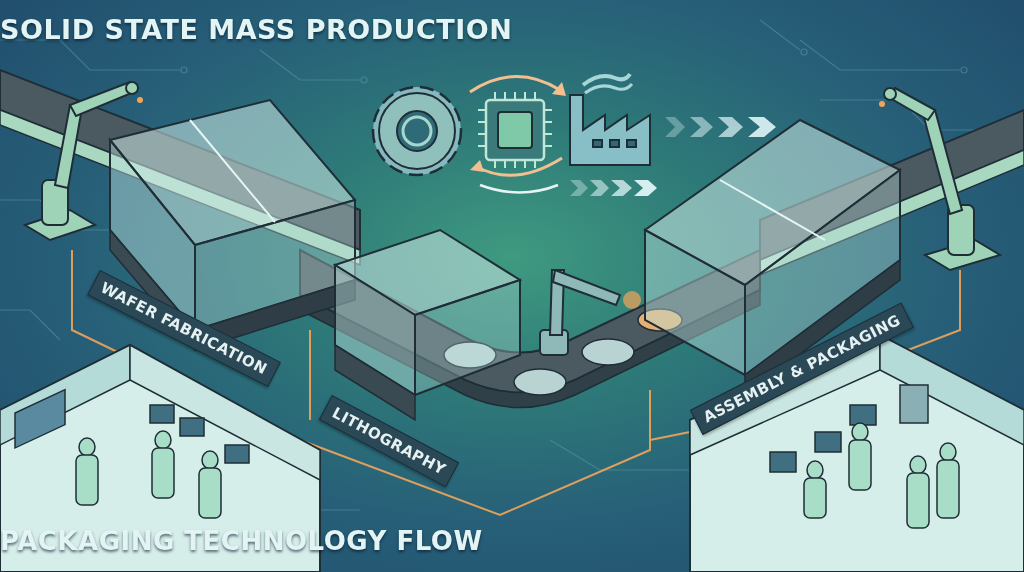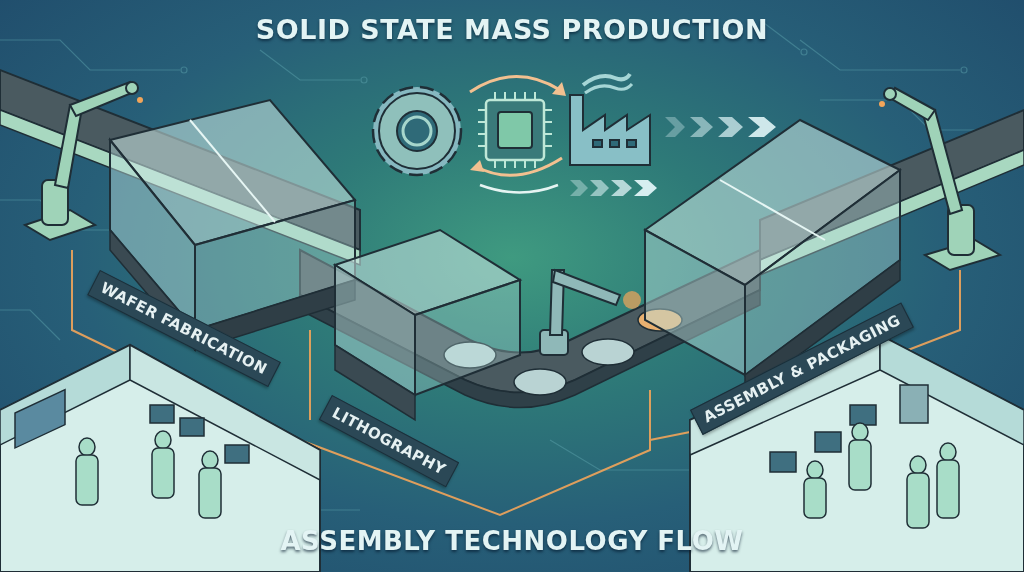--- a/index.html
+++ b/index.html
@@ -1,20 +1,20 @@
 <!DOCTYPE html>
 <html><head>
 <meta charset="utf-8">
 <style>
   html,body{margin:0;padding:0;}
   body{width:1024px;height:572px;overflow:hidden;font-family:"DejaVu Sans",sans-serif;}
   .scene{position:relative;width:1024px;height:572px;overflow:hidden;
     background:radial-gradient(ellipse at 50% 45%, #3f9a80 0%, #2e7a78 30%, #275f78 60%, #1f4a6a 100%);}
   svg.bg{position:absolute;left:0;top:0;}
-  .title{position:absolute;left:0;width:1024px;text-align:center;color:#e3f4f4;font-weight:bold;
+  .title{position:absolute;left:0;width:1024px;text-align:left;color:#e3f4f4;font-weight:bold;
     letter-spacing:0.5px;text-shadow:0 2px 3px rgba(0,20,40,.6);}
   .title.top{top:14px;font-size:27px;}
   .title.bottom{top:526px;font-size:26px;}
   .label{position:absolute;background:#2b4856;color:#e6f1f2;font-weight:bold;font-size:15px;
     padding:4px 8px;letter-spacing:0.5px;border:1px solid #1a2f3a;white-space:nowrap;
     transform-origin:left top;box-shadow:0 2px 3px rgba(0,0,0,.3);}
   .lbl-wafer{left:100px;top:270px;transform:rotate(27deg);}
   .lbl-litho{left:332px;top:395px;transform:rotate(28deg);}
   .lbl-assembly{left:690px;top:410px;transform:rotate(-27deg);}
 </style>
@@ -206,14 +206,14 @@
     <polygon points="590,180 601,180 609,188 601,196 590,196 598,188" opacity="0.6"></polygon>
     <polygon points="611,180 623,180 632,188 623,196 611,196 620,188" opacity="0.8"></polygon>
     <polygon points="634,180 648,180 657,188 648,196 634,196 643,188" opacity="1"></polygon>
   </g>
 </svg>
 
 <div class="title top">SOLID STATE MASS PRODUCTION</div>
 <div class="label lbl-wafer">WAFER FABRICATION</div>
 <div class="label lbl-litho">LITHOGRAPHY</div>
 <div class="label lbl-assembly">ASSEMBLY &amp; PACKAGING</div>
-<div class="title bottom">ASSEMBLY TECHNOLOGY FLOW</div>
+<div class="title bottom">PACKAGING TECHNOLOGY FLOW</div>
 </div>
 
 </body></html>

